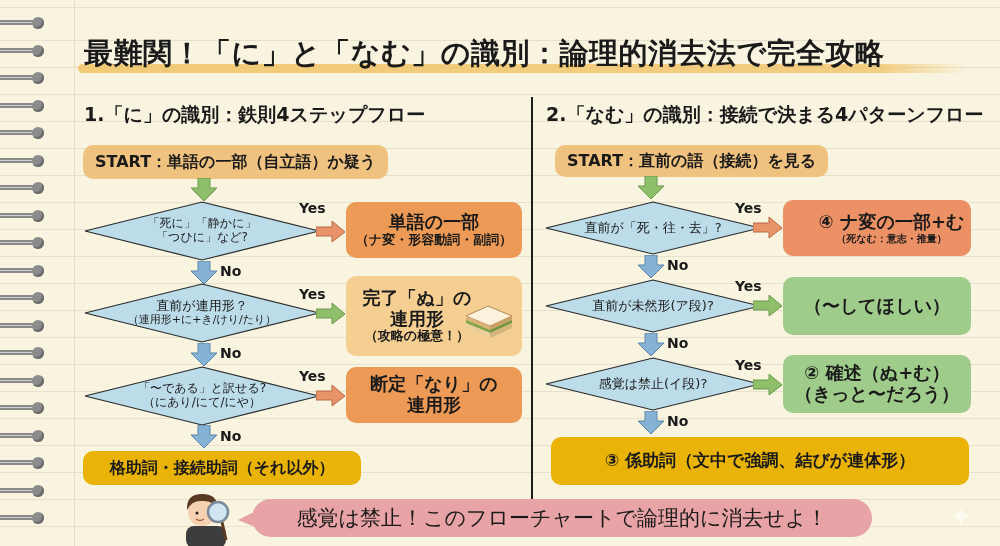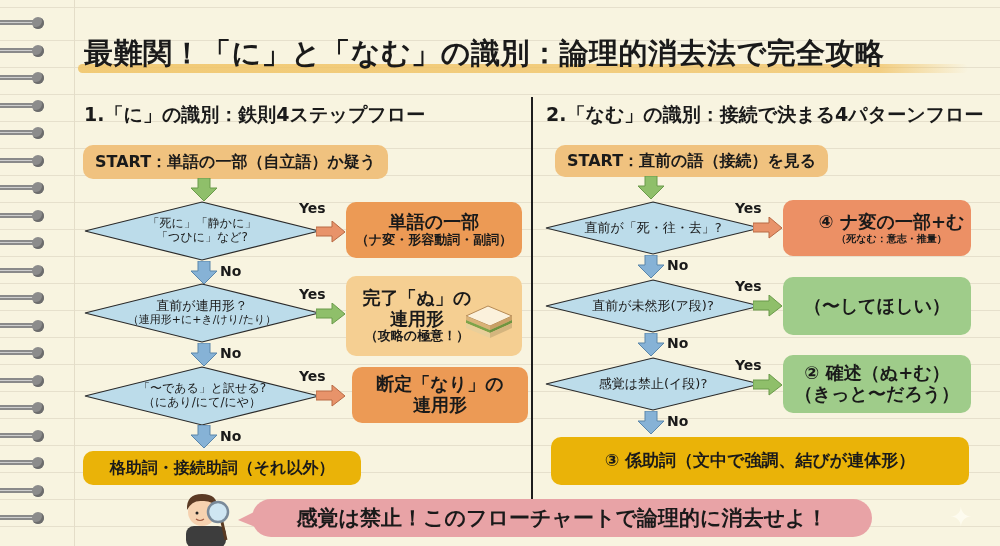--- a/index.html
+++ b/index.html
@@ -52,21 +52,21 @@
     display: flex; flex-direction: column; align-items: center; justify-content: center;
     font-size: 12px; line-height: 1.15; text-align: center;
   }
   .arrow { position: absolute; }
   .label { position: absolute; font-size: 14px; font-weight: bold; }
 
   .speech {
     position: absolute; left: 252px; top: 499px; width: 620px; height: 38px;
     background: #e8a3a6; border-radius: 19px;
     display: flex; align-items: center; justify-content: center;
-    font-size: 21px; font-weight: bold; white-space: nowrap;
+    font-size: 21px; font-weight: normal; white-space: nowrap;
   }
   .speech-tail { position: absolute; left: 238px; top: 510px; }
   .character { position: absolute; left: 172px; top: 486px; }
   .sparkle { position: absolute; left: 950px; top: 502px; color: #fffdf2; font-size: 26px; opacity: 0.85; }
   .sandwich { position: absolute; left: 462px; top: 302px; }
 </style>
 </head>
 <body>
 
 <div class="spiral" id="spiral">
@@ -226,21 +226,21 @@
     </svg>
   <div class="text">
     <span>「〜である」と訳せる?</span>
     <span>（にあり/にて/にや）</span>
   </div>
 </div>
 <span class="label" style="left:299px; top:368px;">Yes</span>
 <svg class="arrow" style="left:316px; top:385px;" width="30" height="22">
   <polygon points="0,6 16,6 16,0 29,11 16,21 16,15 0,15" fill="#e8936a" stroke="#b86a45" stroke-width="1"></polygon>
 </svg>
-<div class="box orange" style="left:346px; top:367px; width:176px; height:56px;margin-left:6px;">
+<div class="box orange" style="left:346px; top:367px; width:176px; height:56px;">
   <span class="main">断定「なり」の</span>
   <span class="main">連用形</span>
 </div>
 
 <svg class="arrow" style="left:190px; top:425px;" width="28" height="24">
   <polygon points="8,0 20,0 20,10 27,10 14,23 1,10 8,10" fill="#86b2d6" stroke="#5a86aa" stroke-width="1"></polygon>
 </svg>
 <span class="label" style="left:220px; top:428px;">No</span>
 
 <div class="box blue end" style="left:83px; top:451px; width:278px; height:34px;">

